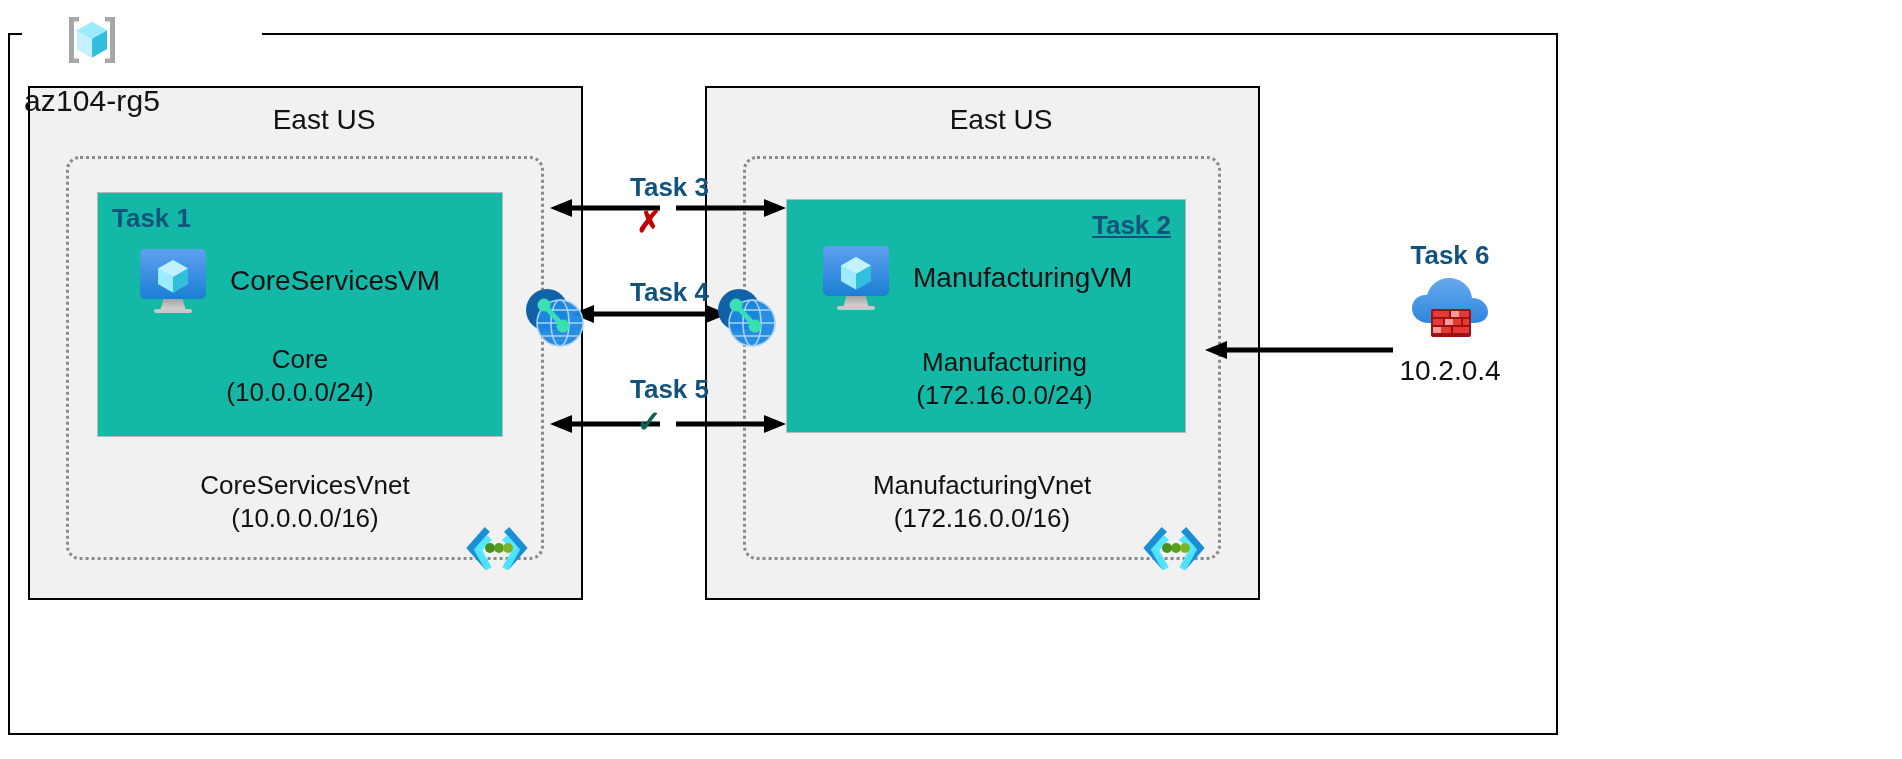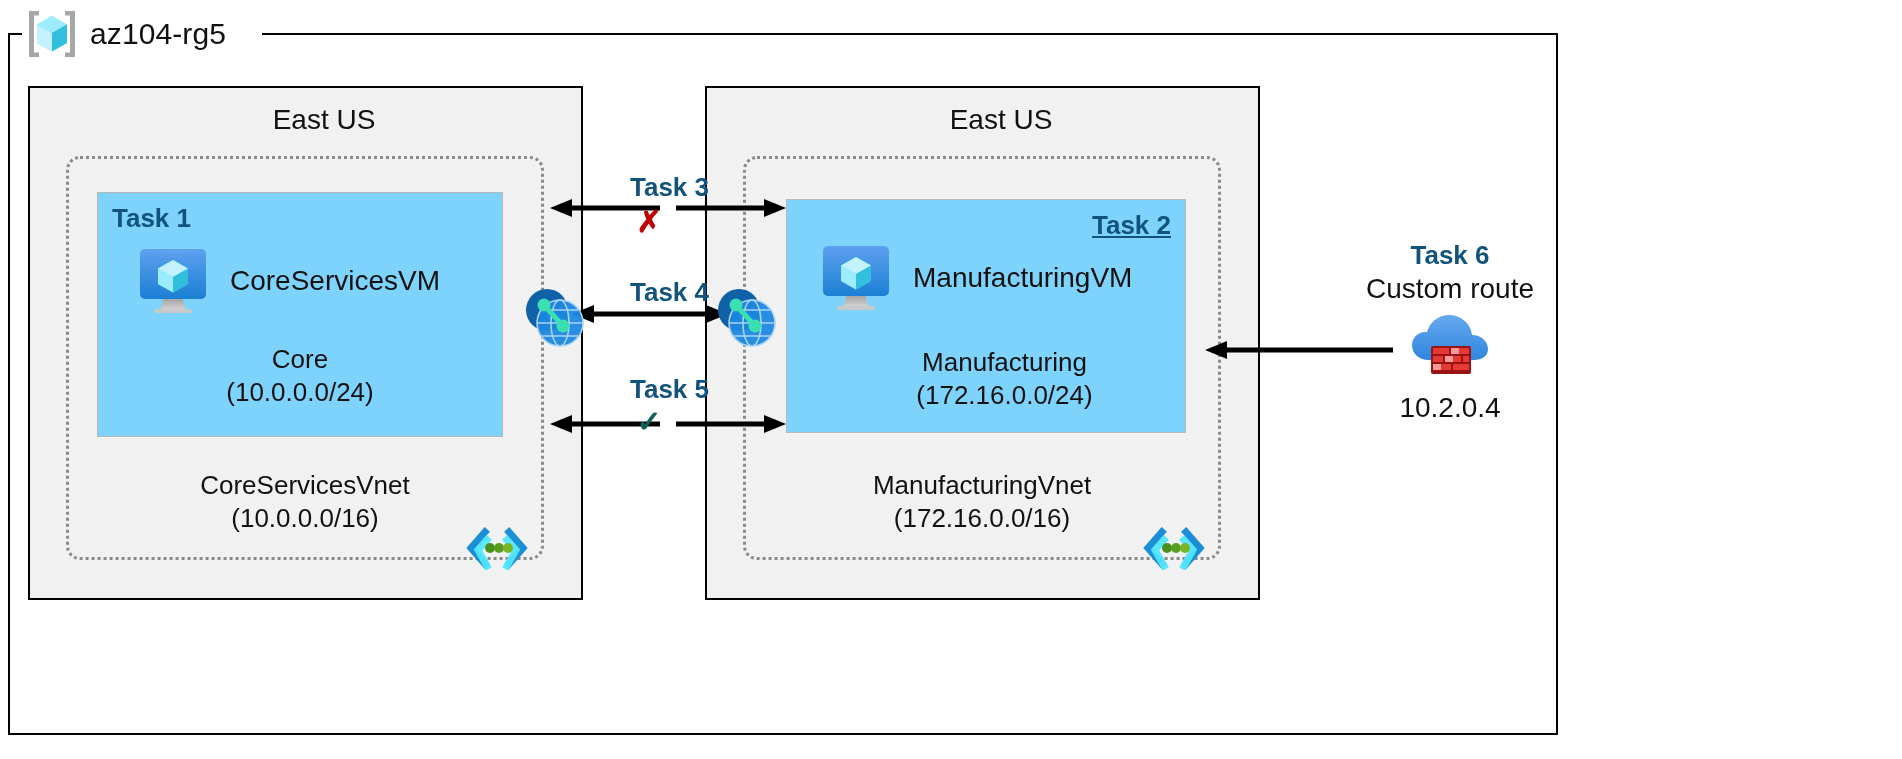--- a/index.html
+++ b/index.html
@@ -37,26 +37,27 @@
     left: 22px;
     top: 4px;
     width: 240px;
     height: 58px;
     background: #ffffff;
     z-index: 4;
   }
   .rg-title-row {
     position: absolute;
     left: 24px;
-    top: 8px;
+    top: 14px;
     height: 52px;
     display: flex;
     align-items: center;
-    gap: 10px;
+    gap: 18px;
     z-index: 5;
+    flex-direction: column;
   }
   .rg-title-text {
     font-size: 30px;
     color: #111111;
     white-space: nowrap;
     letter-spacing: .1px;
   }
 
   
   .rg-icon {
@@ -112,21 +113,21 @@
     position: absolute;
     width: 62px;
     height: 44px;
   }
   #glyph-left  { left: 466px; top: 526px; }
   #glyph-right { left: 1143px; top: 526px; }
 
   
   .subnet {
     position: absolute;
-    background: #7dd3fc;
+    background: #14b8a6;
     border: 1px solid #b8b8b8;
     box-sizing: border-box;
   }
   #subnet-left  { left: 97px;  top: 192px; width: 406px; height: 245px; }
   #subnet-right { left: 786px; top: 199px; width: 400px; height: 234px; }
 
   .task-badge {
     position: absolute;
     font-size: 26px;
     font-weight: bold;
@@ -443,21 +444,20 @@
     </svg>
   </span>
 
   <svg id="task6-arrow" width="190" height="24" viewBox="0 0 190 24" xmlns="http://www.w3.org/2000/svg">
     <line x1="22" y1="12" x2="190" y2="12" stroke="#000000" stroke-width="5"></line>
     <polygon points="2,12 24,3 24,21" fill="#000000"></polygon>
   </svg>
 
   <div id="task6-group">
     <div id="task6-badge">Task 6</div>
-    <div id="task6-sub">Custom route</div>
     <span class="fw-icon">
       <svg width="86" height="72" viewBox="0 0 86 72" xmlns="http://www.w3.org/2000/svg">
         <defs>
           <linearGradient id="cloudg" x1="0" y1="0" x2="0" y2="1">
             <stop offset="0%" stop-color="#67a9ef"></stop>
             <stop offset="100%" stop-color="#2f86dd"></stop>
           </linearGradient>
         </defs>
         <path d="M22,52 C11,52 5,45 5,37 C5,29 12,23 20,24 C23,13 33,6 44,7 C56,8 64,17 65,27 C75,27 81,34 81,41 C81,48 75,52 67,52 Z" fill="url(#cloudg)"></path>
         <rect x="24" y="38" width="40" height="28" rx="2" fill="#9c1212"></rect>

